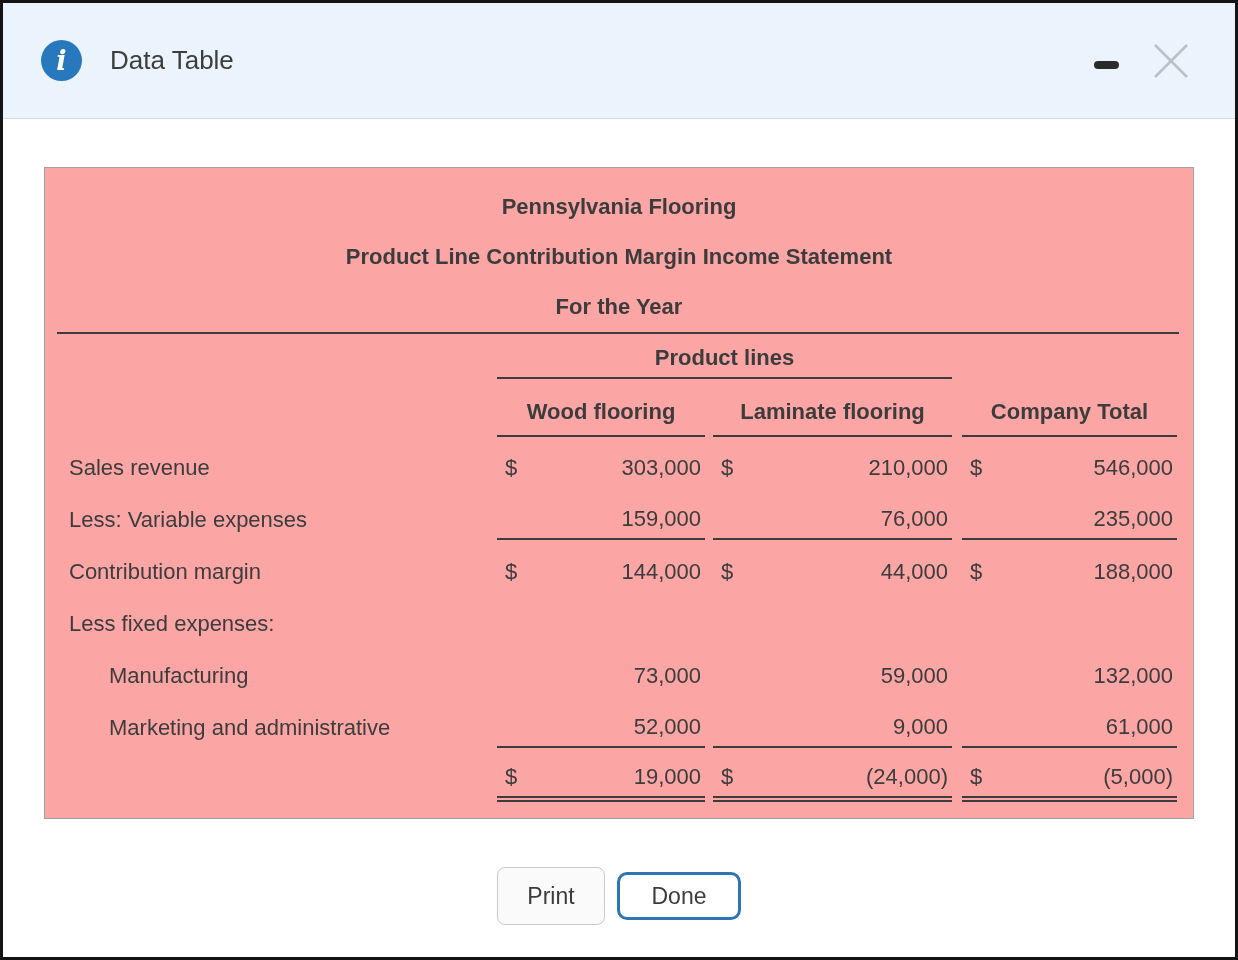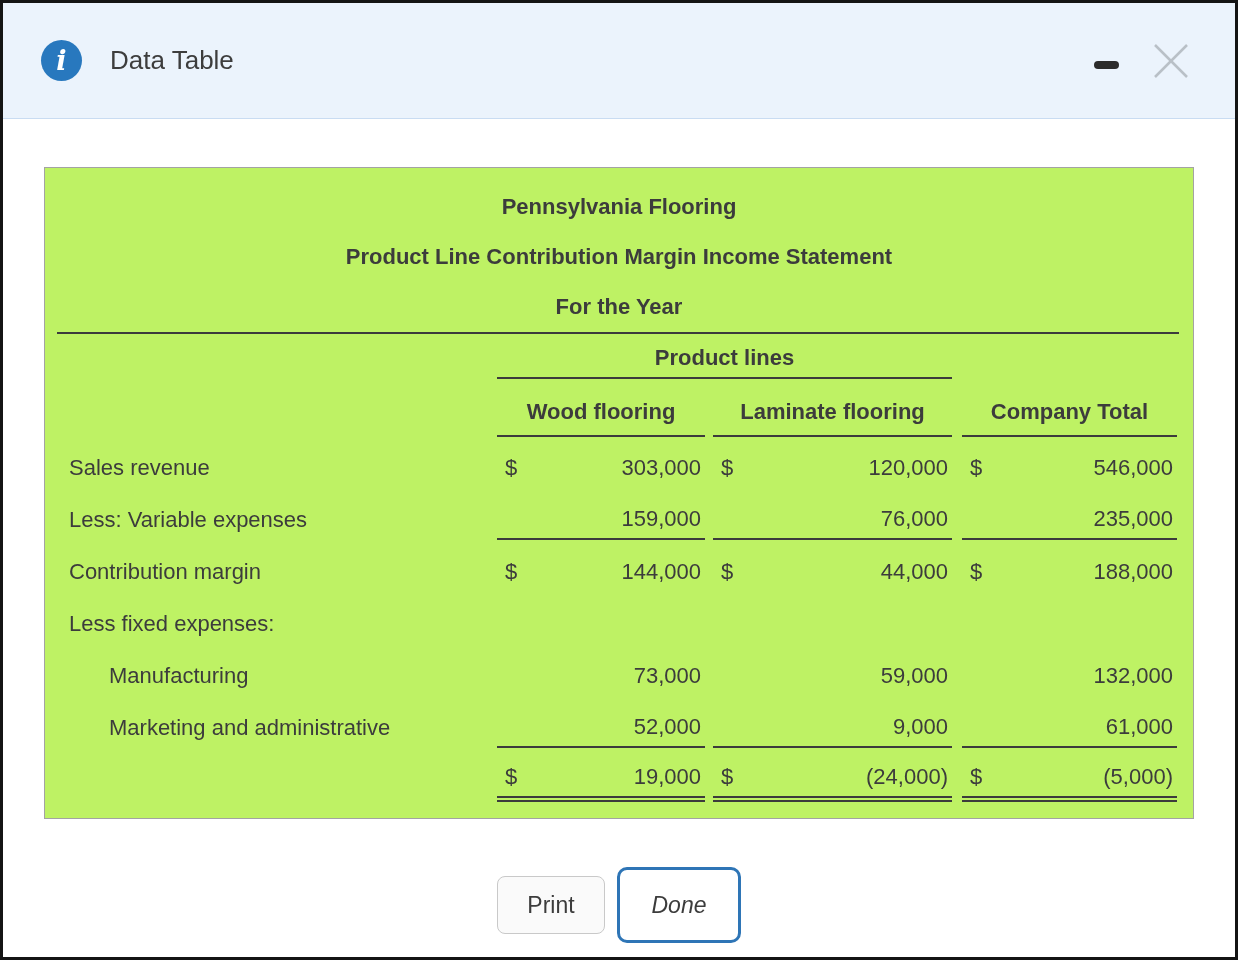--- a/index.html
+++ b/index.html
@@ -37,21 +37,21 @@
     background: #2b2b2b; cursor: pointer; margin-top: 8px;
   }
   .close-btn { width: 44px; height: 44px; cursor: pointer; display: block; }
 
   
   .main { flex: 1; padding-top: 48px; }
   .panel {
     width: 1150px; height: 652px;
     margin: 0 auto;
     border: 1px solid #a3a3a3;
-    background: #bef264;
+    background: #fca5a5;
     padding-top: 14px;
   }
   .stmt-title {
     text-align: center; font-weight: bold;
     font-size: 22px; line-height: 50px; color: #3c3c3c;
   }
   .rule-full {
     margin-left: 12px; width: 1122px;
     border-top: 2px solid #3c3c3c;
   }
@@ -108,25 +108,24 @@
     font-size: 23px; color: #3c3c3c;
     cursor: pointer;
   }
   .print-btn {
     width: 108px; height: 58px;
     background: #fafafa;
     border: 1px solid #c9c9c9;
     border-radius: 8px;
   }
   .done-btn {
-    width: 124px; height: 76px;
+    width: 124px; height: 48px;
     background: #ffffff;
     border: 3px solid #2E75B6;
     border-radius: 10px;
-    font-style: italic;
   }
 </style>
 </head>
 <body>
 
 <div class="window">
 
   <header class="titlebar">
     <span class="info-icon">i</span>
     <span class="win-title">Data Table</span>
@@ -160,21 +159,21 @@
       </div>
 
       <div class="grid-row row-data">
         <div class="cell-label">Sales revenue</div>
         <div class="money c1">
           <span class="cur">$</span>
           <span class="val">303,000</span>
         </div>
         <div class="money c2">
           <span class="cur">$</span>
-          <span class="val">120,000</span>
+          <span class="val">210,000</span>
         </div>
         <div class="money c3">
           <span class="cur">$</span>
           <span class="val">546,000</span>
         </div>
       </div>
 
       <div class="grid-row row-data">
         <div class="cell-label">Less: Variable expenses</div>
         <div class="money u1 c1">

